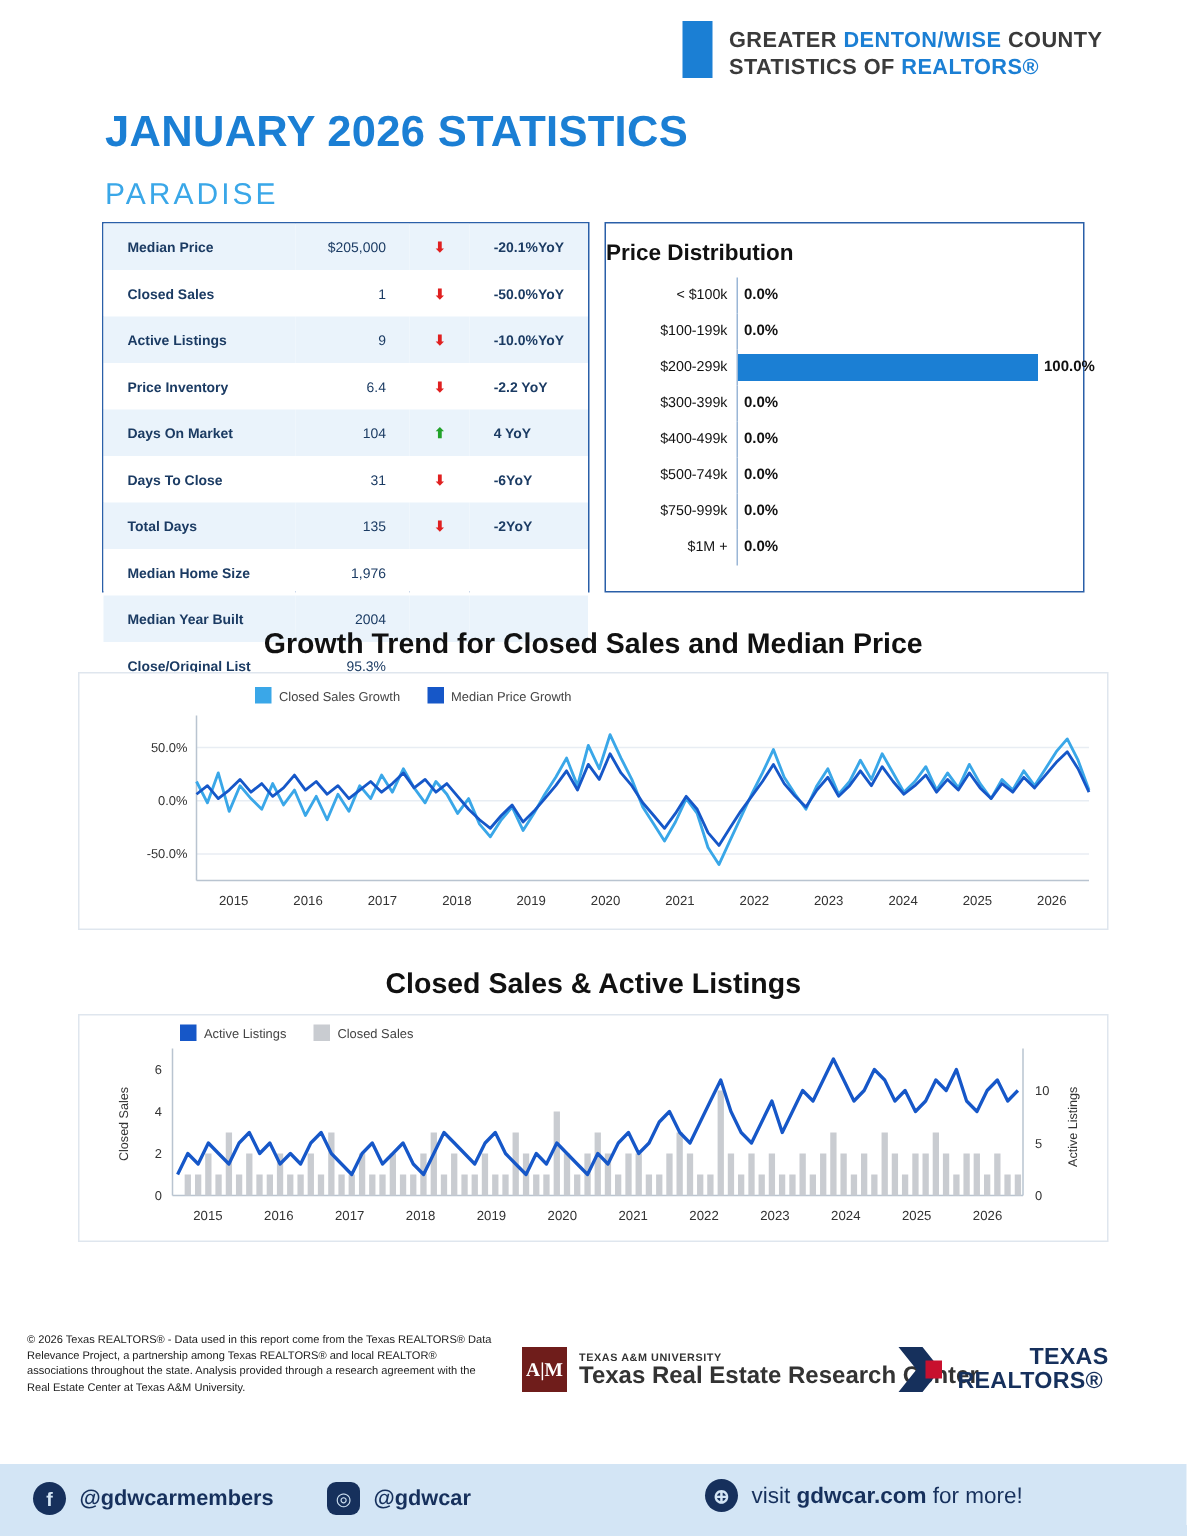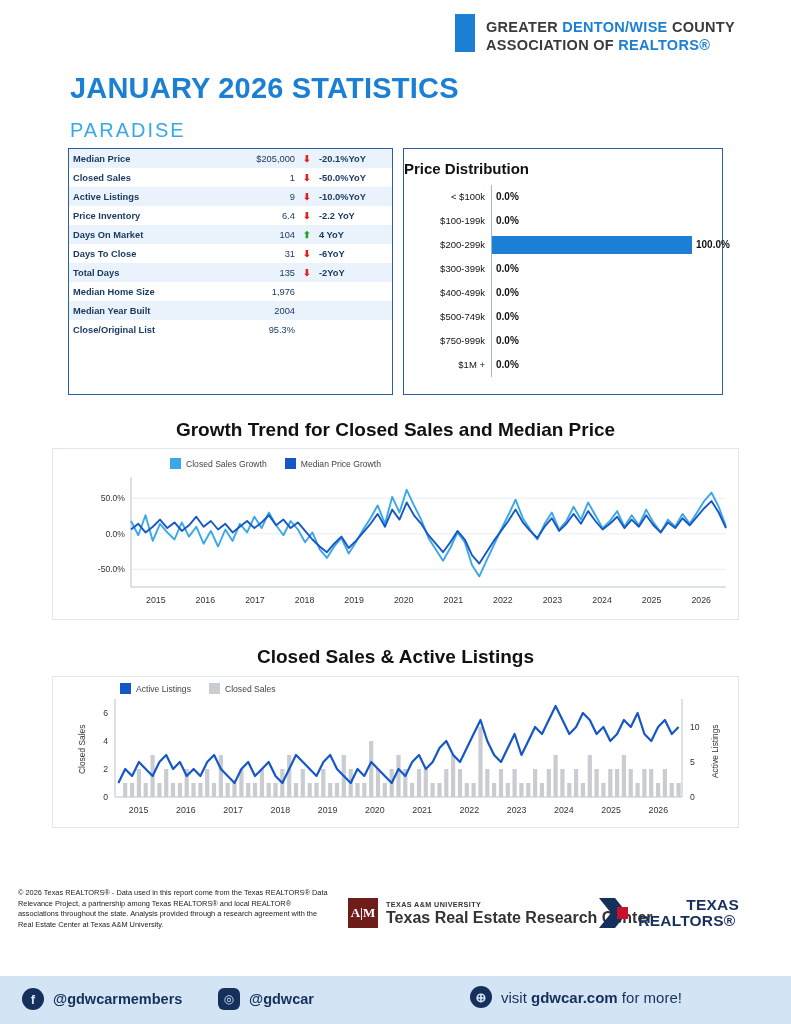--- a/index.html
+++ b/index.html
@@ -37,22 +37,22 @@
     font-size:20px; font-weight:normal; color:#3aa7e8; letter-spacing:2px;
   }
 
   
   .stats-box {
     position:absolute; left:68px; top:148px; width:325px; height:247px;
     border:1px solid #2a5fa8; background:#ffffff;
   }
   table.stats { width:100%; border-collapse:collapse; }
   table.stats td {
-    font-size:9.3px; color:#1b3b63; padding:0 4px;
-    height:19px; vertical-align:middle;
+    font-size:9.3px; color:#1b3b63; padding:0 16px;
+    height:31px; vertical-align:middle;
   }
   table.stats tr:nth-child(odd) { background:#eaf3fb; }
   table.stats tr:nth-child(even) { background:#ffffff; }
   td.label { font-weight:bold; padding-left:8px; width:150px; }
   td.value { text-align:right; width:80px; font-weight:normal; }
   td.arrow { width:16px; text-align:center; font-size:10px; font-weight:bold; }
   td.delta { font-size:8.7px; font-weight:bold; padding-left:1px; }
   .down { color:#e02020; }
   .up { color:#22a22a; }
 
@@ -155,21 +155,21 @@
 </style>
 </head>
 <body>
 
 <div class="header">
   <div class="header-bar"></div>
   <div class="org-line1">
     <span>GREATER </span><span class="accent">DENTON/WISE</span><span> COUNTY</span>
   </div>
   <div class="org-line2">
-    <span>ASSOCIATION OF </span><span class="accent">REALTORS®</span>
+    <span>STATISTICS OF </span><span class="accent">REALTORS®</span>
   </div>
 </div>
 
 <div class="title">JANUARY 2026 STATISTICS</div>
 <div class="subtitle">PARADISE</div>
 
 <div class="stats-box">
   <table class="stats">
     <tbody id="stats-body">
         <tr>

